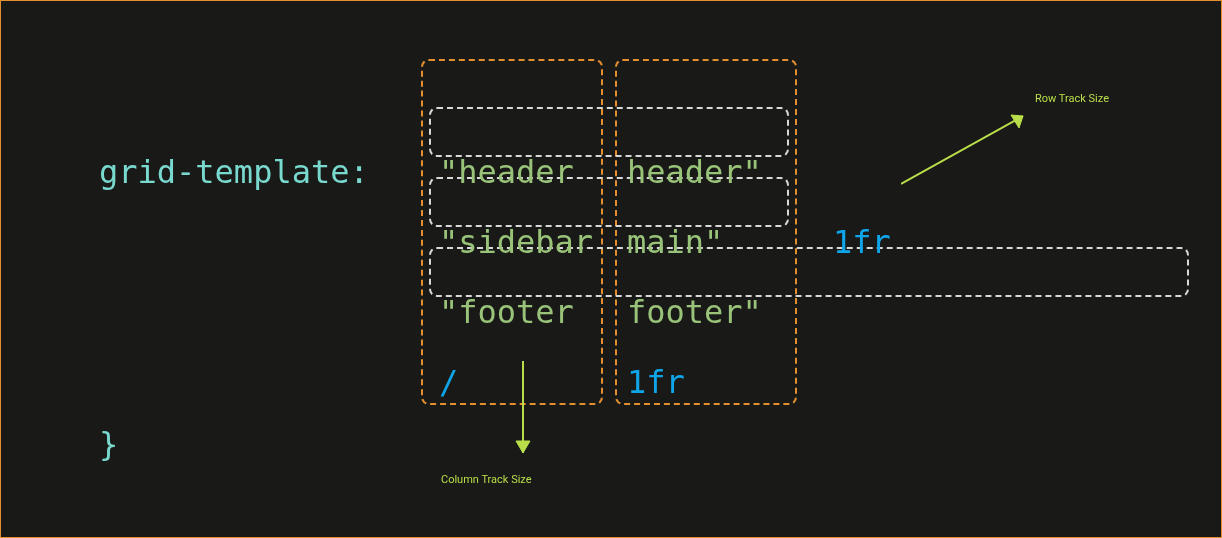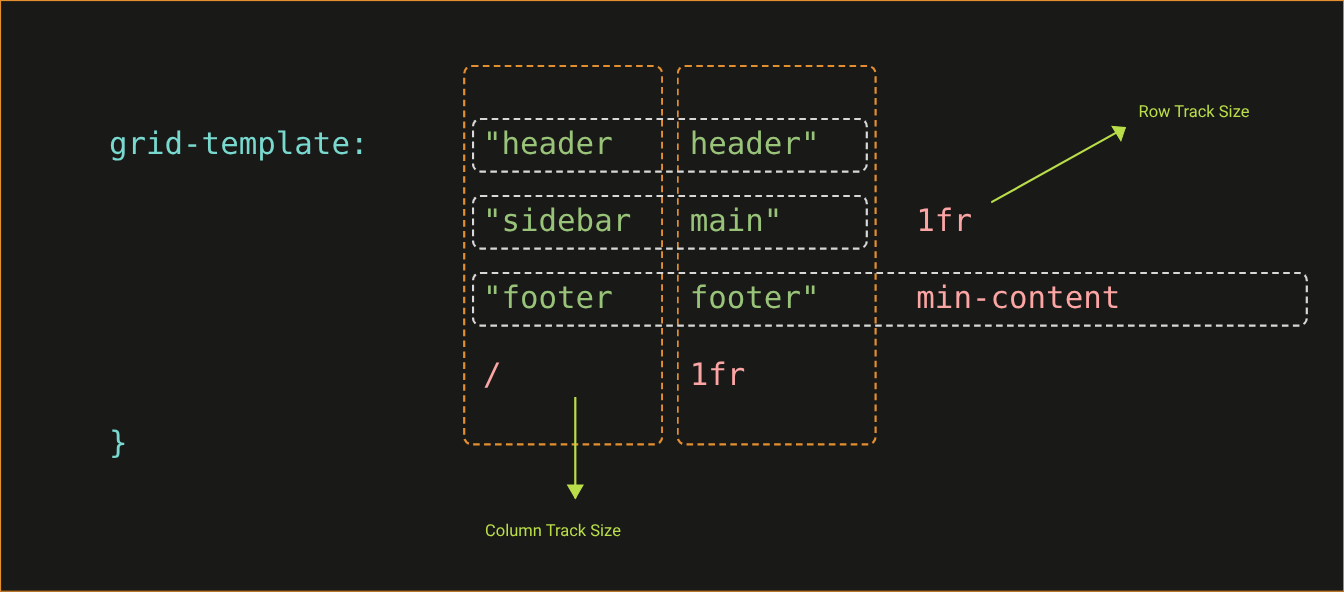--- a/index.html
+++ b/index.html
@@ -10,45 +10,46 @@
     background: #191917;
     font-family: ui-monospace, "SF Mono", Menlo, Consolas, monospace;
     position: relative;
     overflow: hidden;
     border: 1px solid #e38f30;
   }
   .stage { position: absolute; inset: 0; }
 
   .txt {
     position: absolute;
-    font-size: 28px;
+    font-size: 32px;
     line-height: 1;
     white-space: pre;
+    margin-top: 39px;
   }
 
   .teal   { color: #79d9cf; }
   .green  { color: #98c379; }
-  .yellow { color: #fca5a5; }
+  .yellow { color: #0ea5e9; }
 
   .dashed {
     position: absolute;
     border-radius: 8px;
   }
   .dash-orange { border: 2.5px dashed #e38f30; }
   .dash-white  { border: 2.5px dashed #d8d8d8; }
 
   .arrow {
     position: absolute;
     stroke: #bade4a;
     fill: #bade4a;
   }
   .annotation {
     position: absolute;
     color: #bade4a;
-    font-size: 15px;
+    font-size: 11px;
     font-family: -apple-system, BlinkMacSystemFont, "Segoe UI", Roboto, sans-serif;
     text-align: center;
   }
 </style>
 </head>
 <body>
 
 <div class="stage">
 
   <div class="dashed dash-orange" style="left:420px; top:58px; width:182px; height:346px;"></div>
@@ -62,21 +63,20 @@
 
   <span class="txt green" style="left:438px; top:116px;">"header</span>
   <span class="txt green" style="left:626px; top:116px;">header"</span>
 
   <span class="txt green" style="left:438px; top:186px;">"sidebar</span>
   <span class="txt green" style="left:626px; top:186px;">main"</span>
   <span class="txt yellow" style="left:832px; top:186px;">1fr</span>
 
   <span class="txt green" style="left:438px; top:256px;">"footer</span>
   <span class="txt green" style="left:626px; top:256px;">footer"</span>
-  <span class="txt yellow" style="left:832px; top:256px;">min-content</span>
 
   <span class="txt yellow" style="left:438px; top:326px;">/</span>
   <span class="txt yellow" style="left:626px; top:326px;">1fr</span>
 
   <span class="txt teal" style="left:98px; top:388px;">}</span>
 
   <svg class="arrow" style="left:900px; top:105px; width:140px; height:80px;" viewBox="0 0 140 80">
     <line x1="0" y1="78" x2="122" y2="10" stroke-width="2"></line>
     <polygon points="122,10 110,9 118,22"></polygon>
   </svg>

